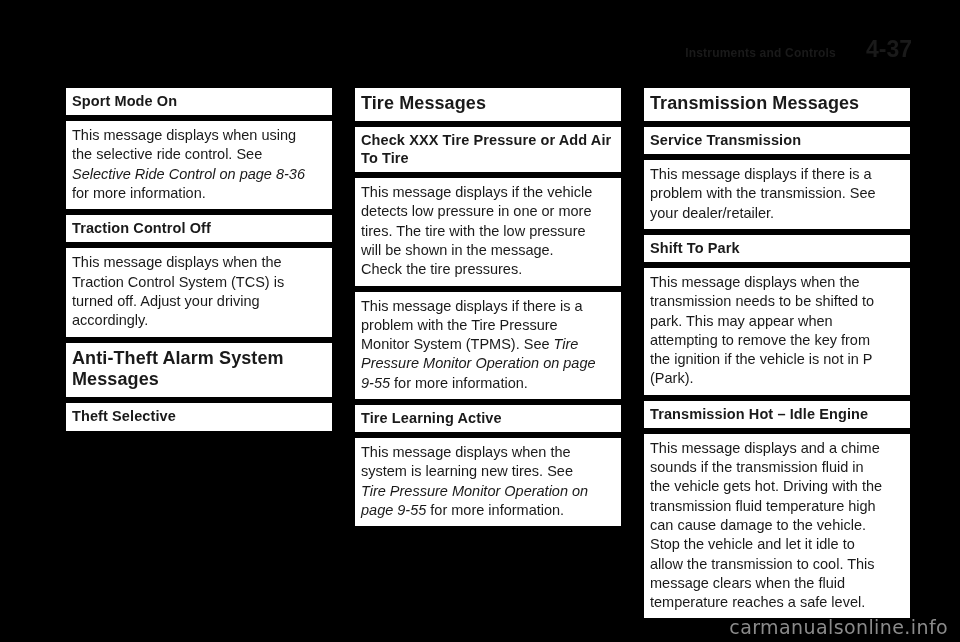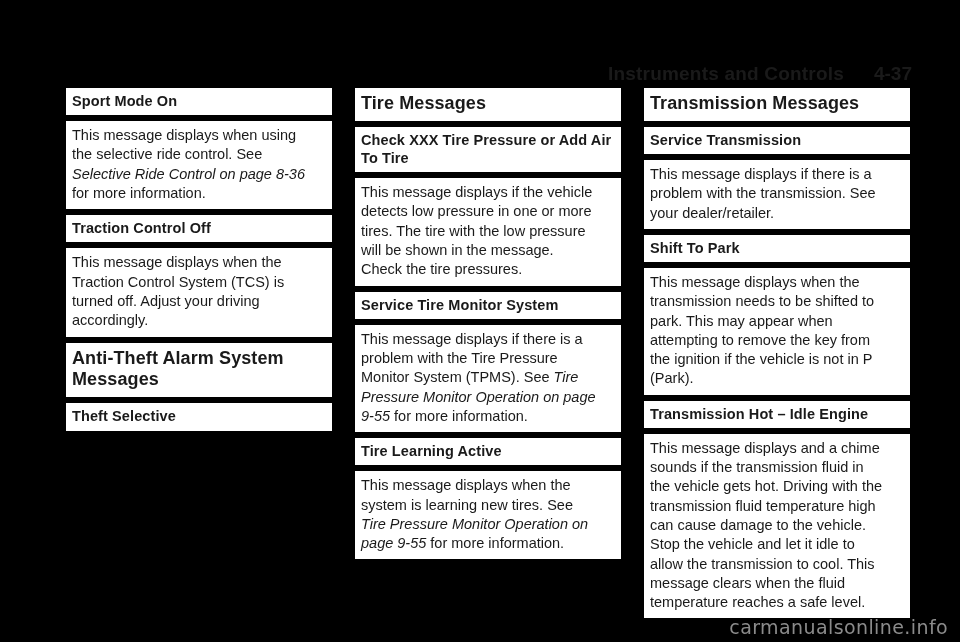--- a/index.html
+++ b/index.html
@@ -22,29 +22,28 @@
     left: 0;
     right: 48px;
     top: 36px;
     height: 26px;
     display: flex;
     align-items: baseline;
     justify-content: flex-end;
     gap: 30px;
   }
   .page-header .hdr-title {
-    font-size: 19px;
+    font-size: 12px;
     font-weight: bold;
     color: #1a1a1a;
     letter-spacing: 0.2px;
     white-space: nowrap;
-    margin-top: 27px;
   }
   .page-header .hdr-folio {
-    font-size: 19px;
+    font-size: 23px;
     font-weight: bold;
     color: #1a1a1a;
     white-space: nowrap;
   }
 
   
   .columns {
     position: absolute;
     left: 66px;
     top: 88px;
@@ -115,21 +114,20 @@
       <div class="block body"><span>This message displays when using the selective ride control. See </span><i>Selective Ride Control on page 8-36 </i><span>for more information.</span></div>
       <div class="block msg-title">Traction Control Off</div>
       <div class="block body"><span>This message displays when the Traction Control System (TCS) is turned off. Adjust your driving accordingly.</span></div>
       <div class="block sec-title">Anti-Theft Alarm System Messages</div>
       <div class="block msg-title">Theft Selective</div>
     </div>
     <div class="col">
       <div class="block sec-title">Tire Messages</div>
       <div class="block msg-title">Check XXX Tire Pressure or Add Air To Tire</div>
       <div class="block body"><span>This message displays if the vehicle detects low pressure in one or more tires. The tire with the low pressure will be shown in the message. Check the tire pressures.</span></div>
-      <div class="block msg-title">Service Tire Monitor System</div>
       <div class="block body"><span>This message displays if there is a problem with the Tire Pressure Monitor System (TPMS). See </span><i>Tire Pressure Monitor Operation on page 9-55 </i><span>for more information.</span></div>
       <div class="block msg-title">Tire Learning Active</div>
       <div class="block body"><span>This message displays when the system is learning new tires. See </span><i>Tire Pressure Monitor Operation on page 9-55 </i><span>for more information.</span></div>
     </div>
     <div class="col">
       <div class="block sec-title">Transmission Messages</div>
       <div class="block msg-title">Service Transmission</div>
       <div class="block body"><span>This message displays if there is a problem with the transmission. See your dealer/retailer.</span></div>
       <div class="block msg-title">Shift To Park</div>
       <div class="block body"><span>This message displays when the transmission needs to be shifted to park. This may appear when attempting to remove the key from the ignition if the vehicle is not in P (Park).</span></div>

